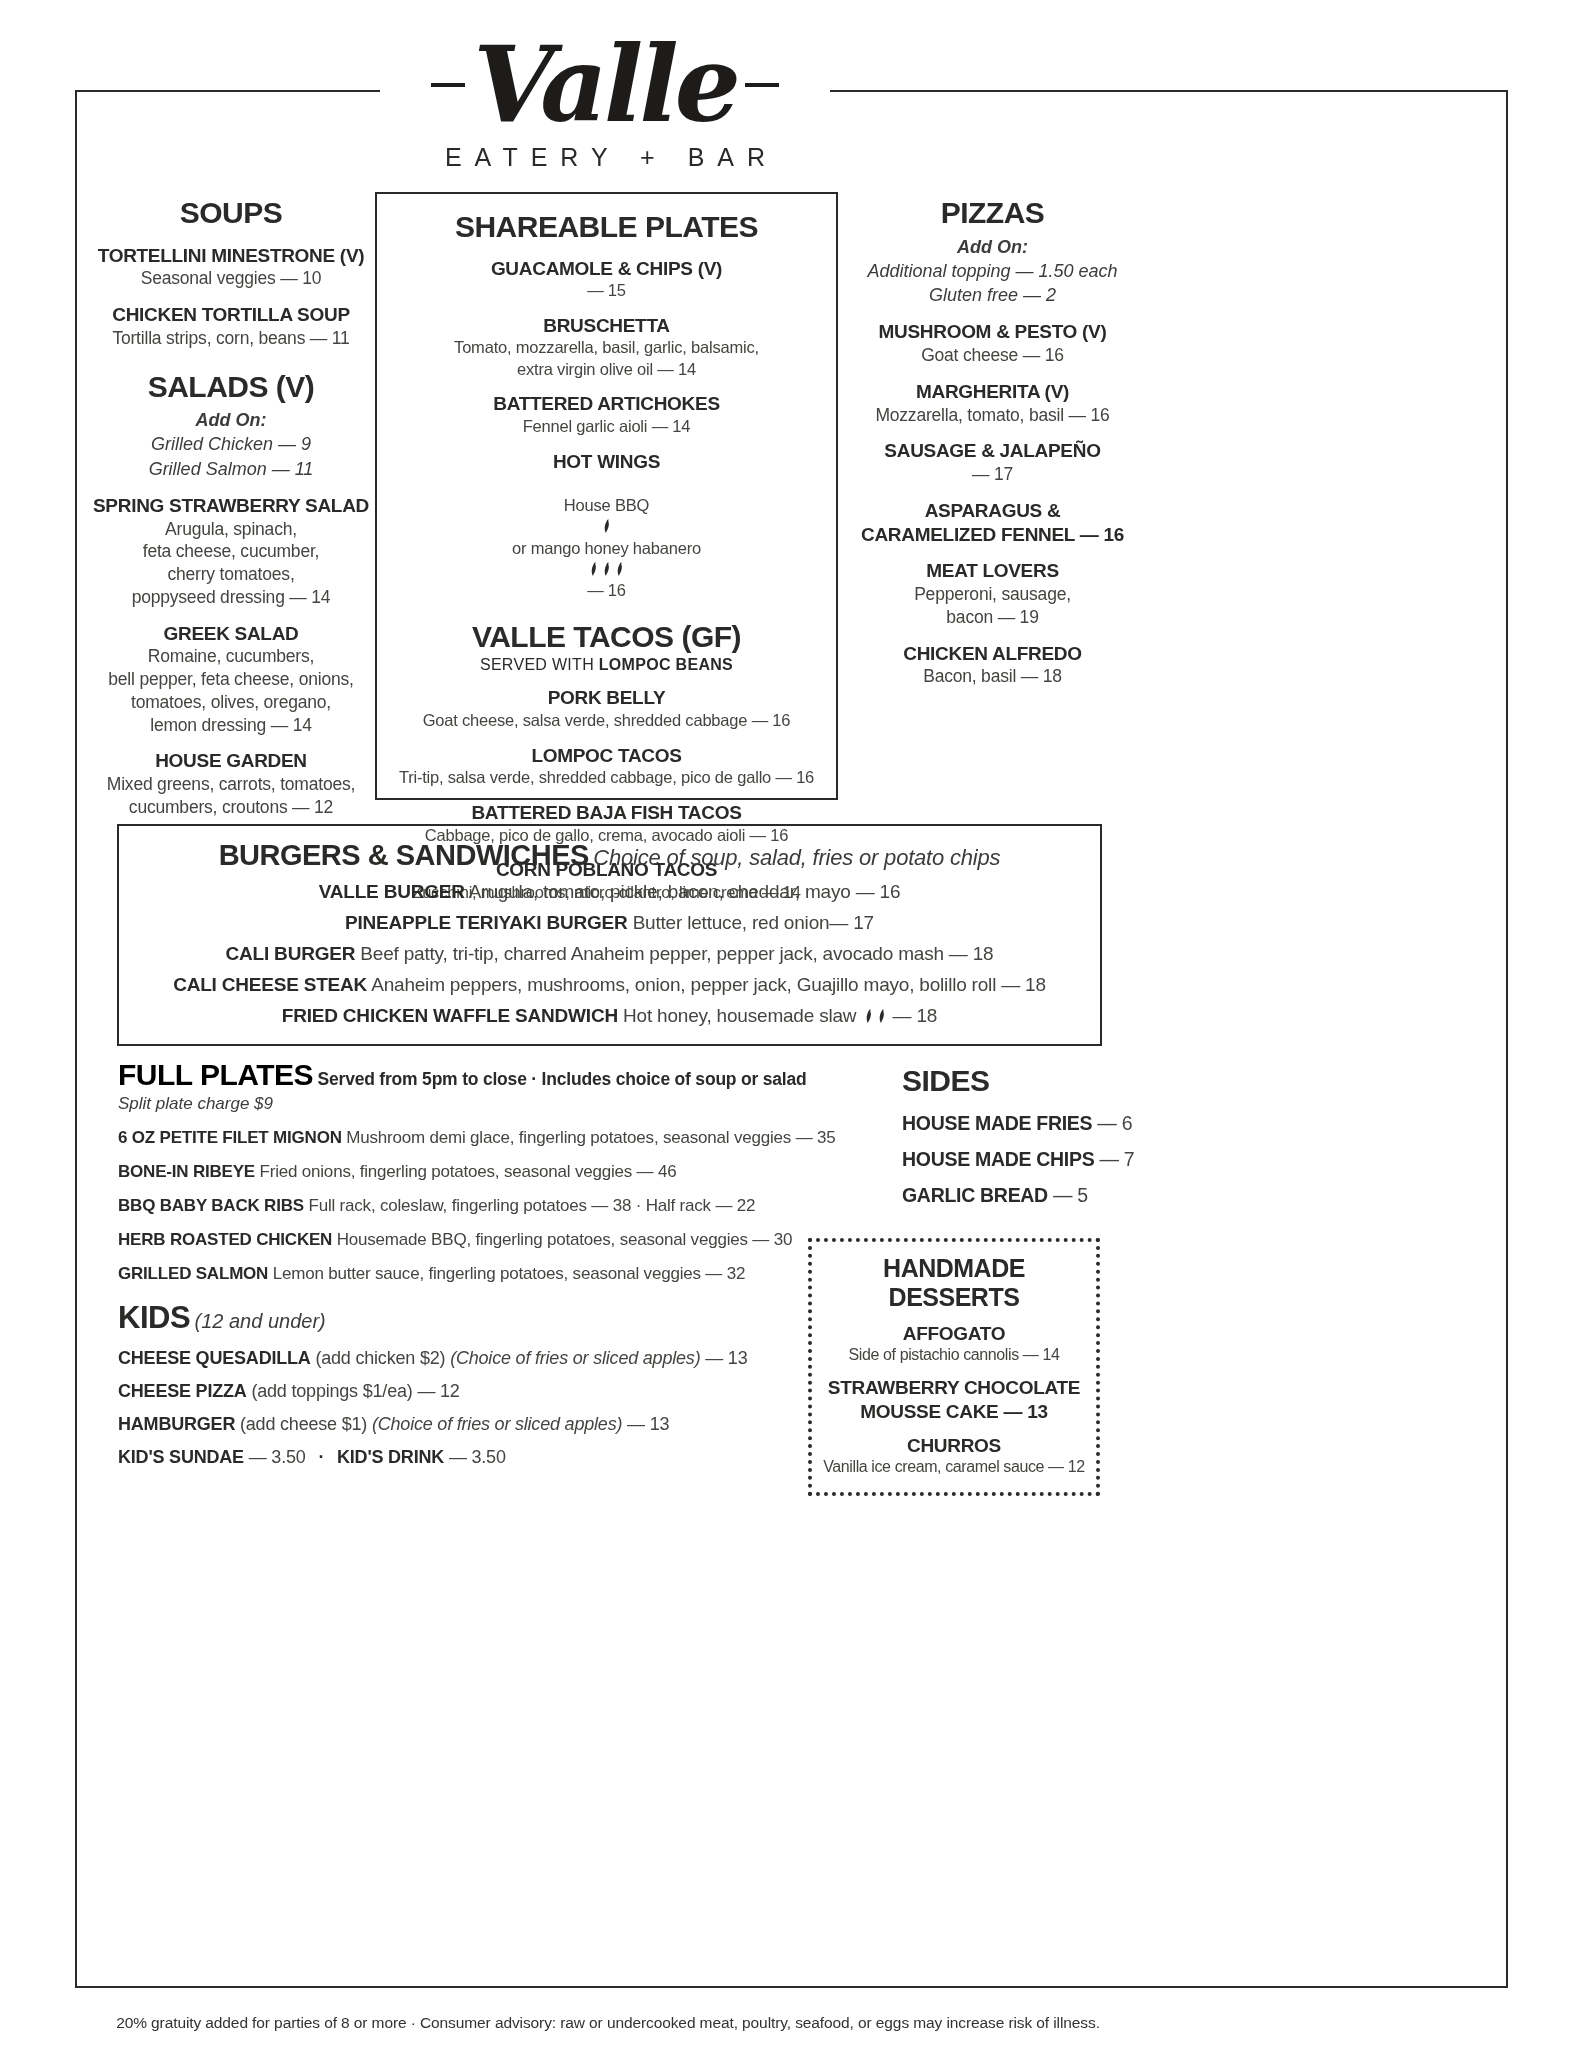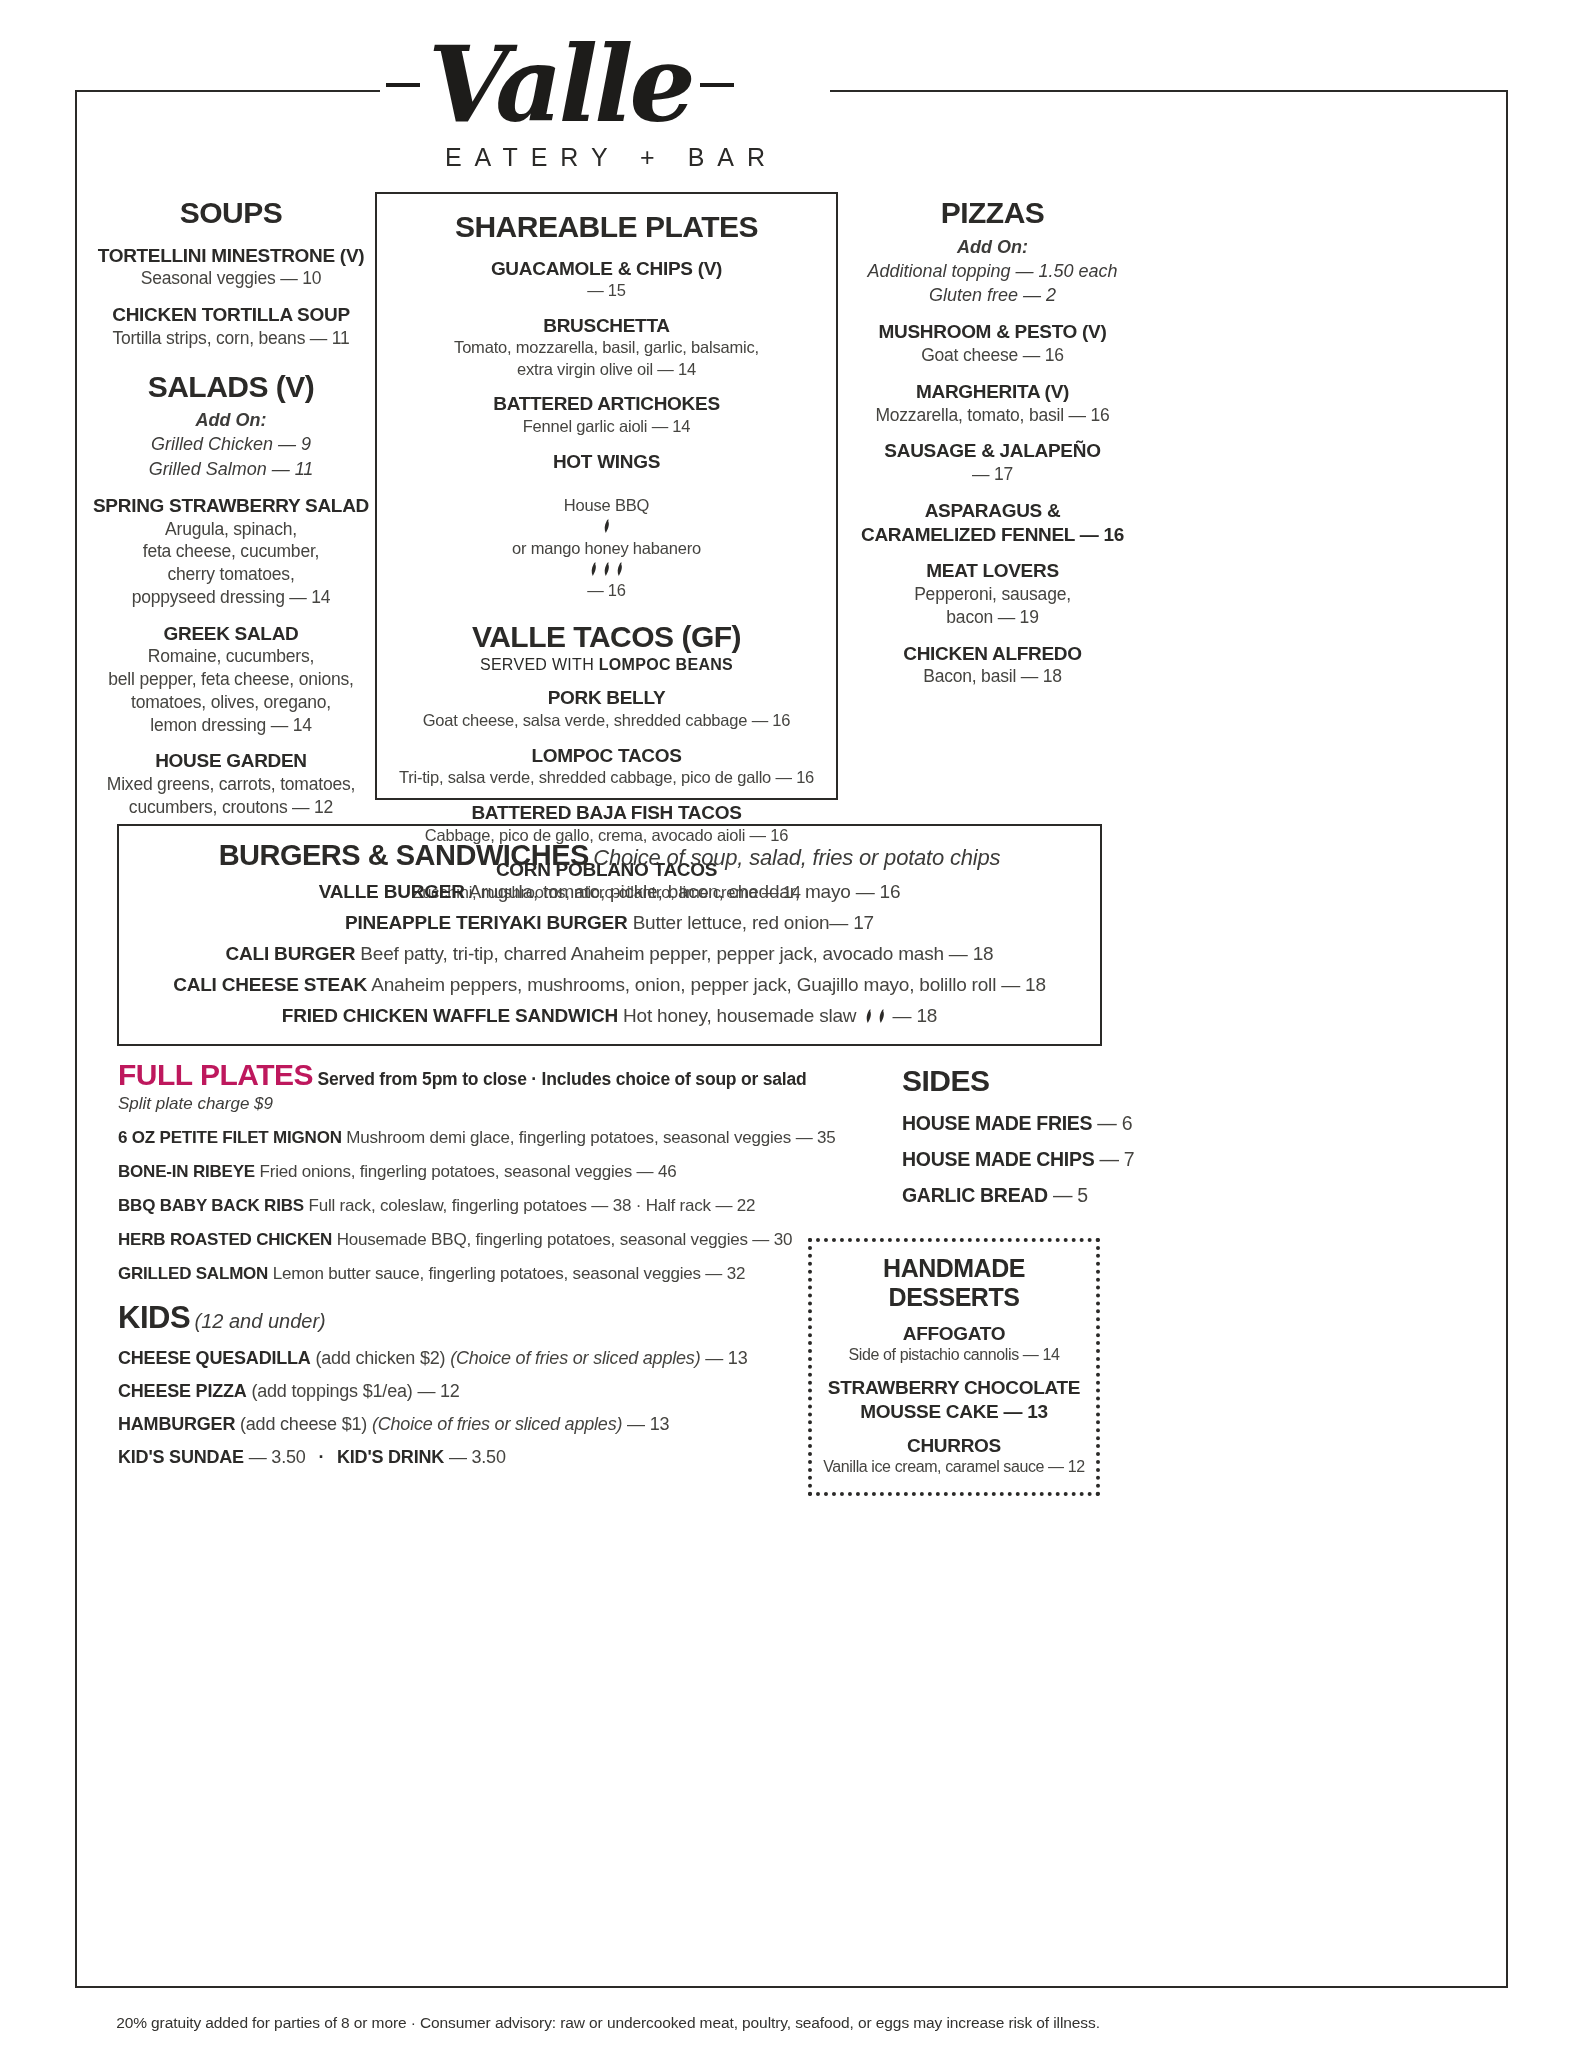--- a/index.html
+++ b/index.html
@@ -6,21 +6,21 @@
   html,body { background:#ffffff; }
   .page { position:relative; width:1583px; height:2048px; background:#fff;
           font-family:"Liberation Sans", sans-serif; color:#454440; overflow:hidden; }
 
   .frame { position:absolute; left:75px; top:90px; width:1433px; height:1898px;
            border:2px solid #2b2a28; }
 
   
   .logo { position:absolute; left:380px; top:30px; width:450px; background:#fff;
           z-index:2; text-align:center; padding:0 6px; }
-  .logo-row { display:flex; align-items:center; justify-content:flex-start; gap:8px; }
+  .logo-row { display:flex; align-items:center; justify-content:center; gap:8px; }
   .logo-script { font-family:"DejaVu Serif", serif; font-style:italic; font-weight:bold;
                  font-size:104px; line-height:1.05; color:#1d1c1a; letter-spacing:-4px; }
   .logo-dash { width:34px; height:4px; background:#1d1c1a; flex:0 0 auto; }
   .logo-tagline { font-size:25px; letter-spacing:13px; text-indent:13px; color:#2b2a28;
                   margin-top:4px; font-weight:normal; }
 
   
   .sec-title { font-weight:bold; font-size:30px; color:#2b2a28; letter-spacing:-0.5px;
                line-height:1.15; margin-bottom:4px; }
   .menu-item { margin-top:13px; }
@@ -53,21 +53,21 @@
 
   
   .box-burgers { position:absolute; left:117px; top:824px; width:985px;
                  border:2px solid #2b2a28; text-align:center; padding:13px 14px 17px; }
   .burgers-head { font-size:29px; font-weight:bold; color:#2b2a28; letter-spacing:-0.5px; }
   .burgers-sub { font-size:22px; font-style:italic; color:#3d3c3a; letter-spacing:-0.2px; }
   .line-item { margin-top:9px; font-size:19px; letter-spacing:-0.2px; white-space:nowrap; }
 
   
   .sec-fullplates { position:absolute; left:118px; top:1058px; width:800px; text-align:left; }
-  .fp-head { font-size:30px; font-weight:bold; color:#be185d; letter-spacing:-0.5px; }
+  .fp-head { font-size:30px; font-weight:bold; color:#000000; letter-spacing:-0.5px; }
   .fp-sub { font-size:17.5px; font-weight:bold; color:#2b2a28; letter-spacing:-0.2px; }
   .fp-headrow { white-space:nowrap; }
   .fp-note { font-style:italic; font-size:17px; margin-top:2px; color:#3d3c3a; }
   .fp-item { margin-top:14px; font-size:17px; letter-spacing:-0.2px; white-space:nowrap; }
 
   
   .sec-sides { position:absolute; left:902px; top:1064px; width:240px; text-align:left; }
   .sides-item { margin-top:13px; font-size:19.5px; letter-spacing:-0.3px; white-space:nowrap; }
 
   

